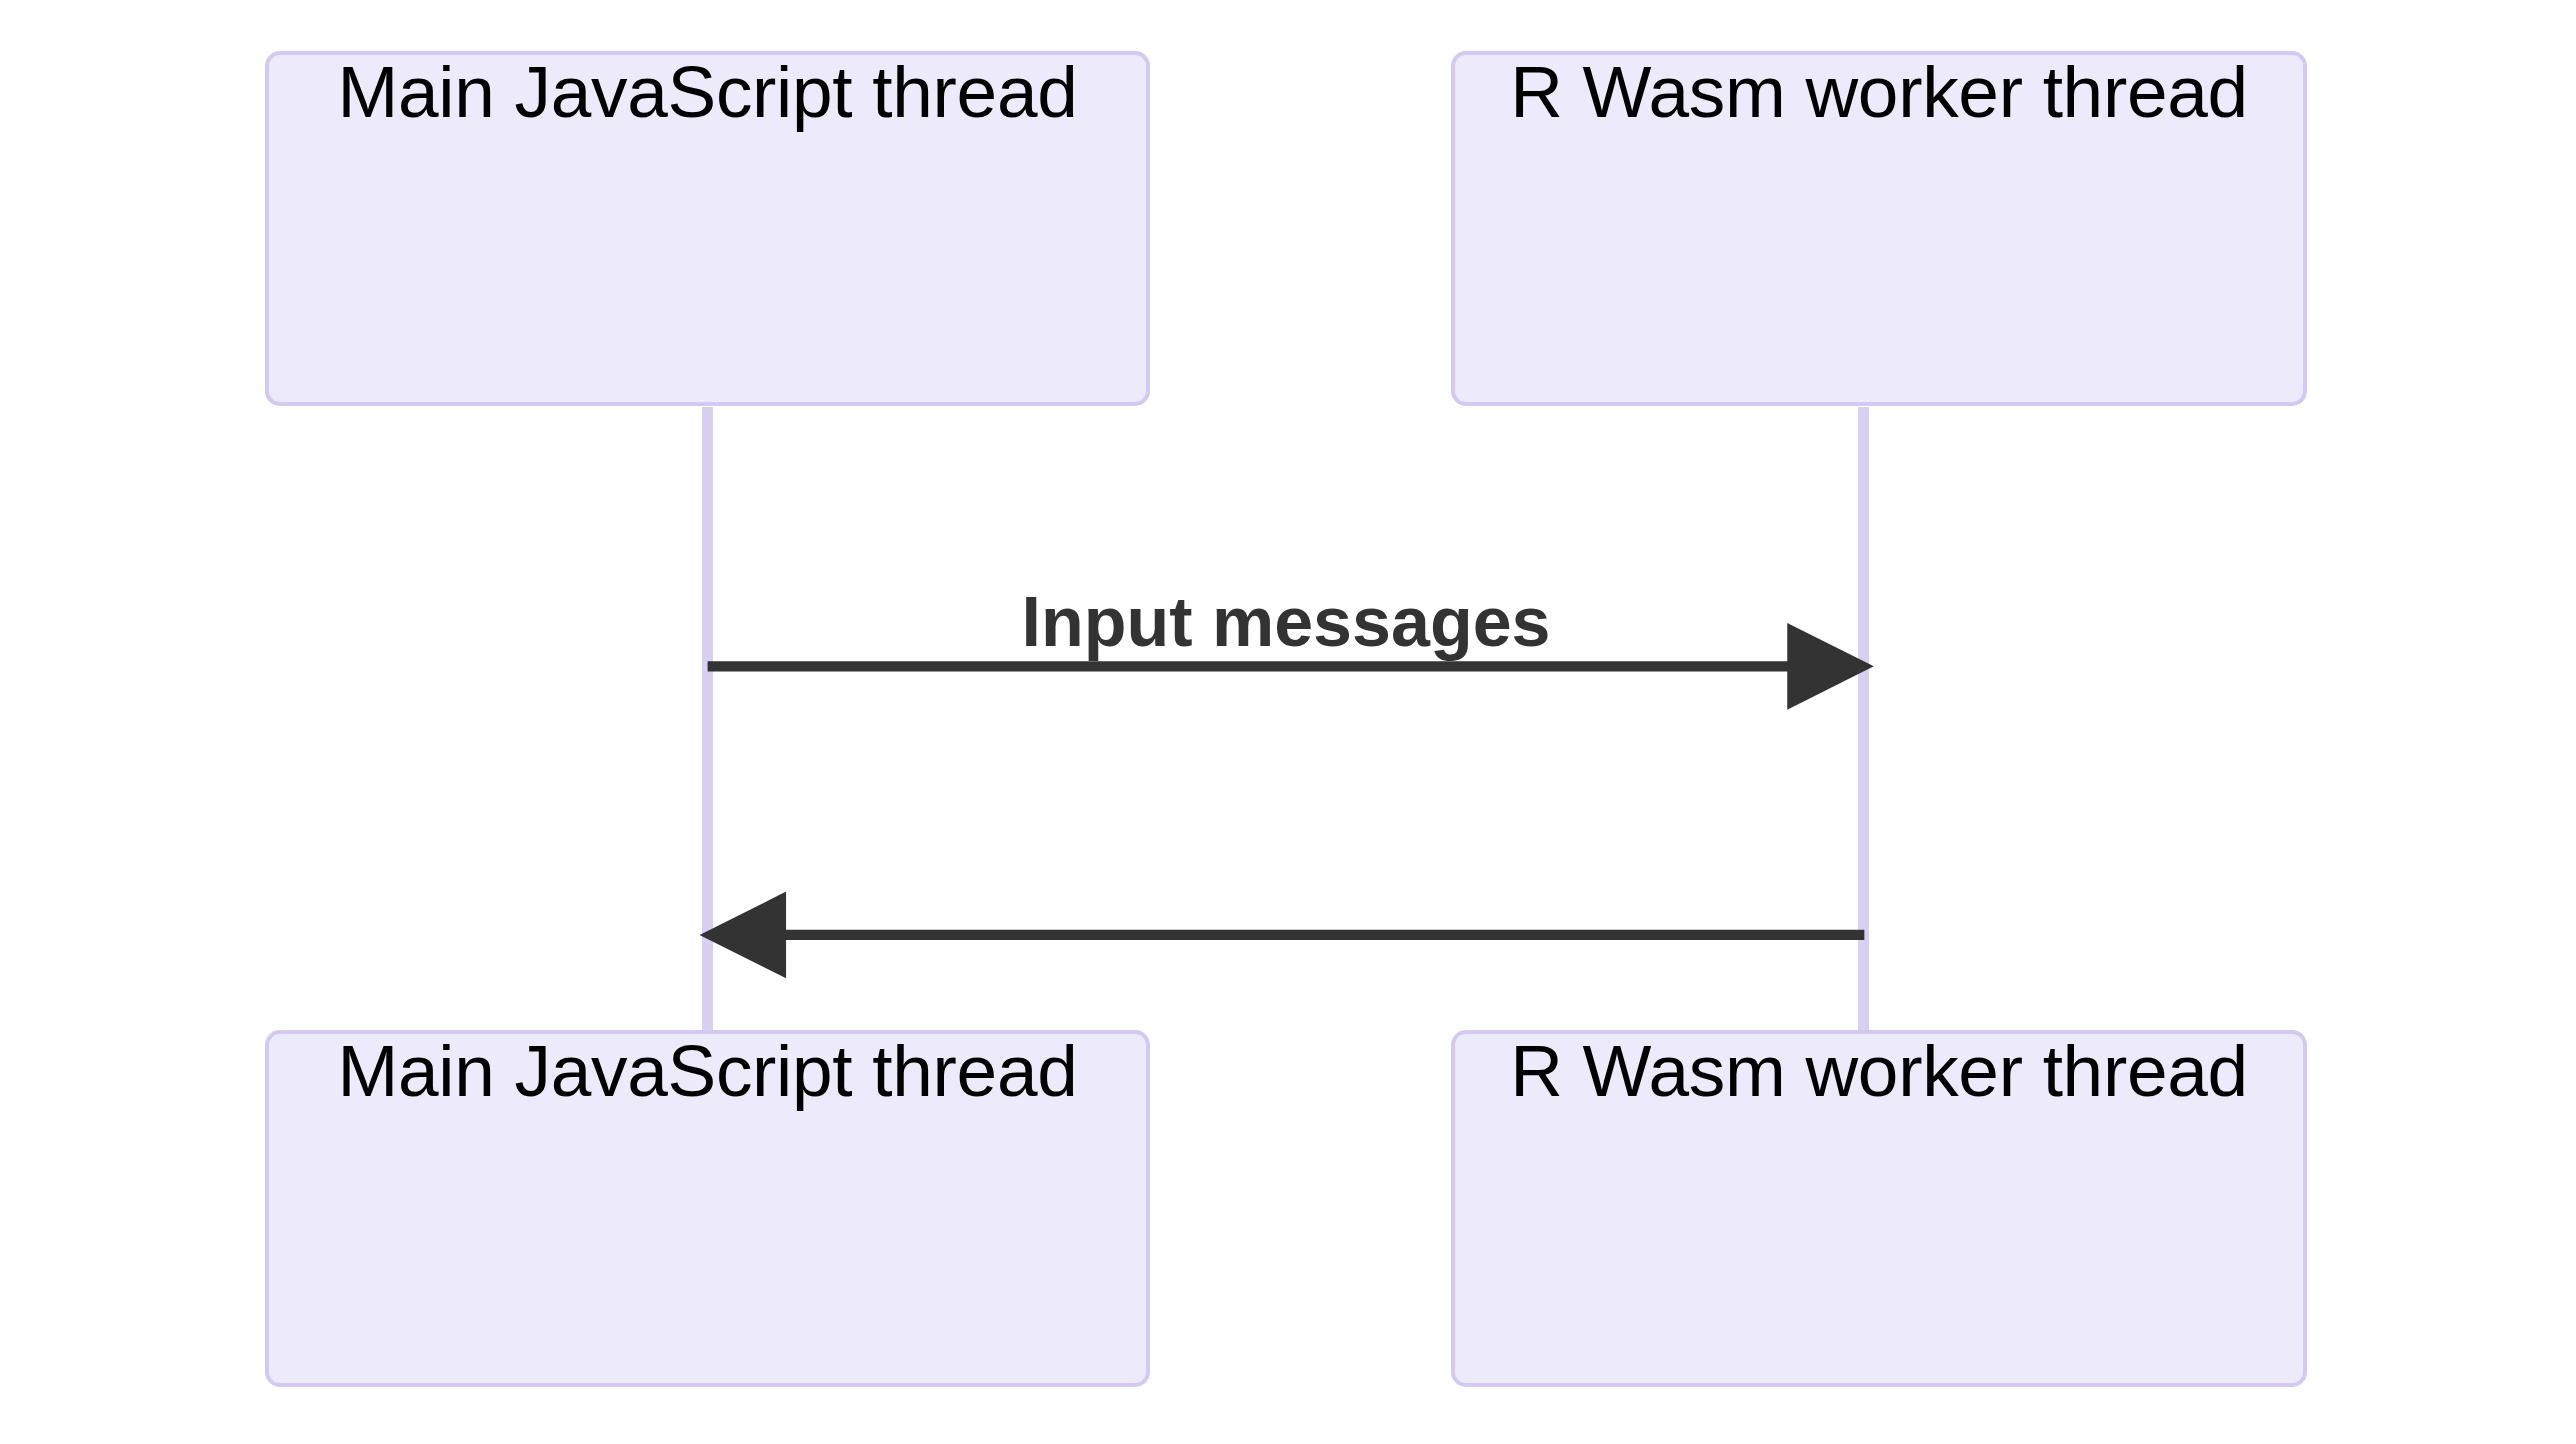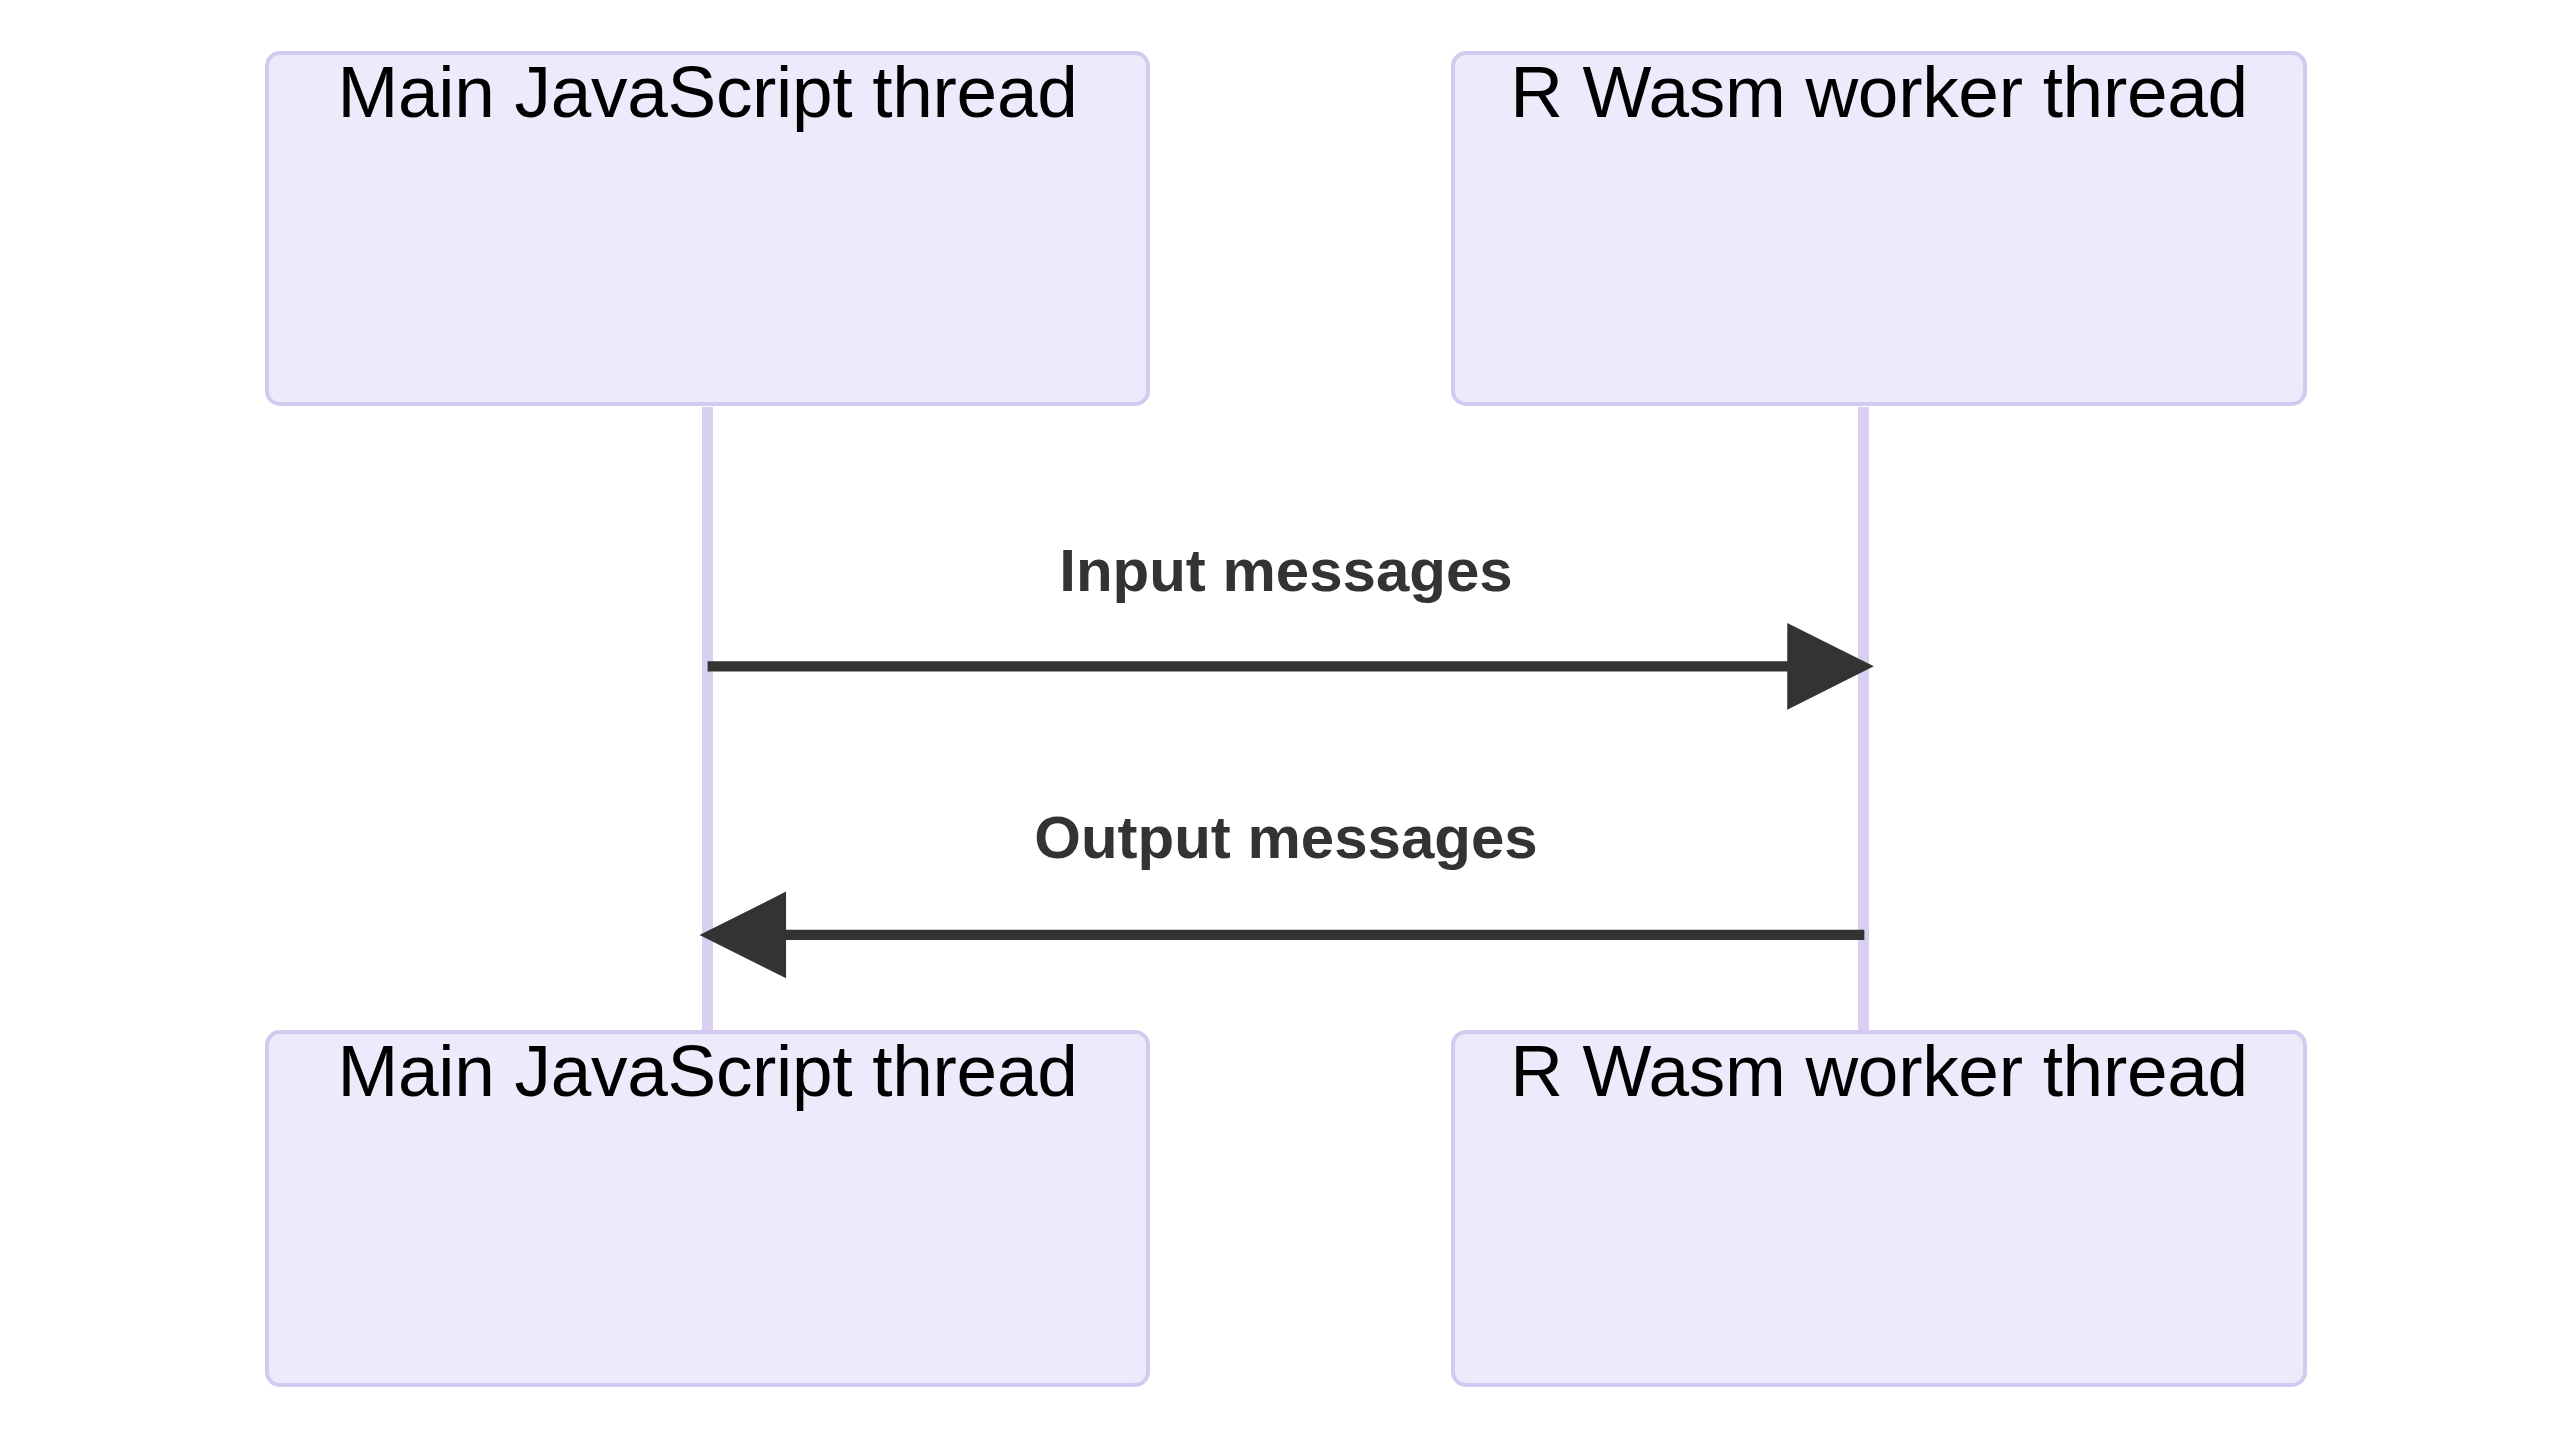--- a/index.html
+++ b/index.html
@@ -44,26 +44,27 @@
     left: 0;
     top: 0;
     width: 2576px;
     height: 1445px;
     pointer-events: none;
   }
   .msg-label {
     position: absolute;
     font-family: "Liberation Sans", sans-serif;
     font-weight: 700;
-    font-size: 60px;
+    font-size: 70px;
     color: #333333;
     line-height: 1;
     white-space: nowrap;
     transform: translateX(-50%);
     text-align: center;
+    margin-top: 46px;
   }
 </style>
 </head>
 <body>
 
 <div id="canvas">
 
   <div class="lifeline" style="left:702px; top:407px; height:624px;"></div>
   <div class="lifeline" style="left:1858px; top:407px; height:624px;"></div>
 
@@ -91,16 +92,15 @@
     </g>
 
     <g>
       <line x1="2756" y1="1382" x2="1113" y2="1382" stroke="#333333" stroke-width="15"></line>
       <polygon points="1034,1382 1162,1318 1162,1446" fill="#333333"></polygon>
     </g>
   </svg>
 
   <div class="msg-label" style="left:1286px; top:541px;">Input messages</div>
 
-  <div class="msg-label" style="left:1286px; top:808px;">Output messages</div>
 
 </div>
 
 
 </body></html>

